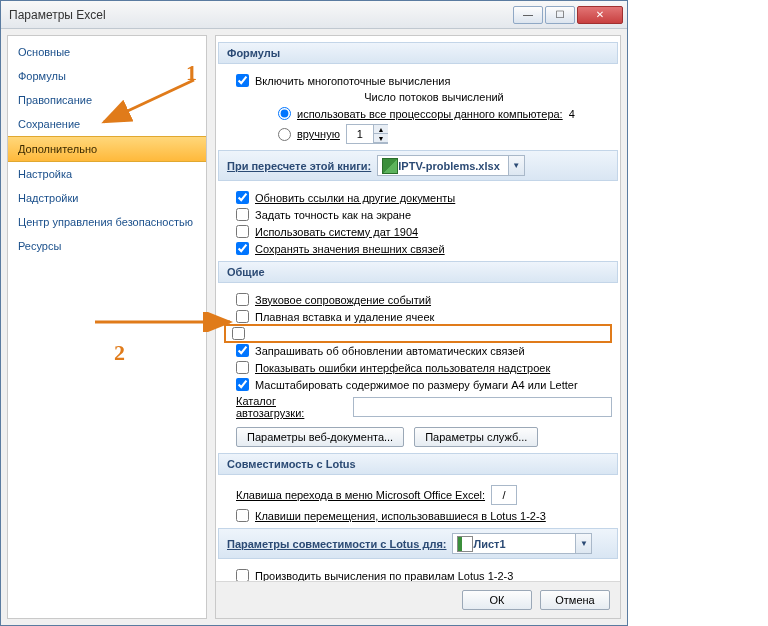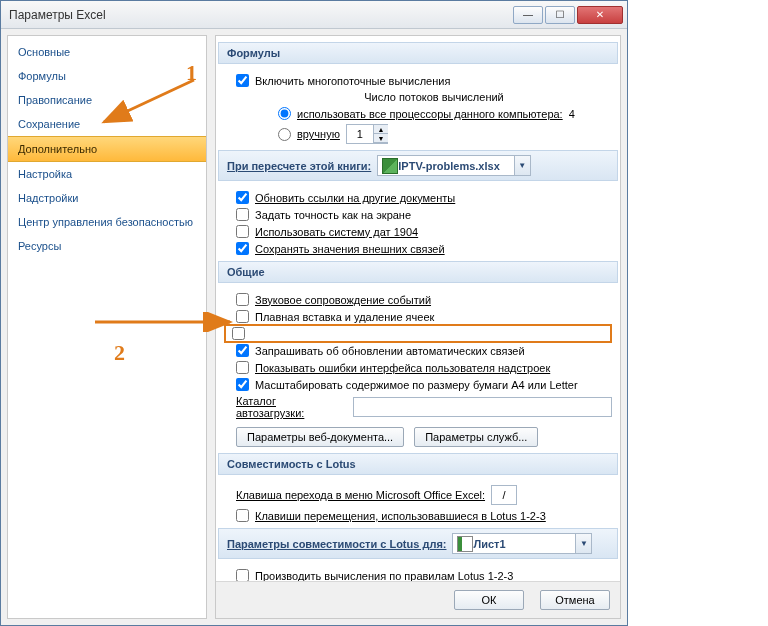--- a/index.html
+++ b/index.html
@@ -138,21 +138,21 @@
   margin: -1px 0;
 }
 .footer {
   padding: 8px 10px;
   display: flex;
   justify-content: flex-end;
   gap: 8px;
   background: #f0f0f0;
   border-top: 1px solid #d8d8d8;
 }
-.footer .btn { min-width: 70px; margin-left: 8px; }
+.footer .btn { min-width: 70px; }
 
 
 .anno-num {
   position: absolute;
   color: #e07b1a;
   font-size: 22px;
   font-weight: bold;
   font-family: "Times New Roman", serif;
 }
 .arrow {
@@ -212,21 +212,21 @@
                 <span>▲</span>
                 <span>▼</span>
               </span>
           </span>
         </div>
 
         <div class="section-head">
           <span class="underline">При пересчете этой книги:</span>
           <span class="combo">
             <span class="excel-ico"></span>
-            <span style="padding-right:14px;">IPTV-problems.xlsx</span>
+            <span style="padding-right:8px;">IPTV-problems.xlsx</span>
             <span class="drop">▼</span>
           </span>
         </div>
         <div class="opt-row">
             <input type="checkbox" checked="" style="">
             <span class="underline">Обновить ссылки на другие документы</span>
           </div>
         <div class="opt-row">
             <input type="checkbox" style="">
             <span>Задать точность как на экране</span>

